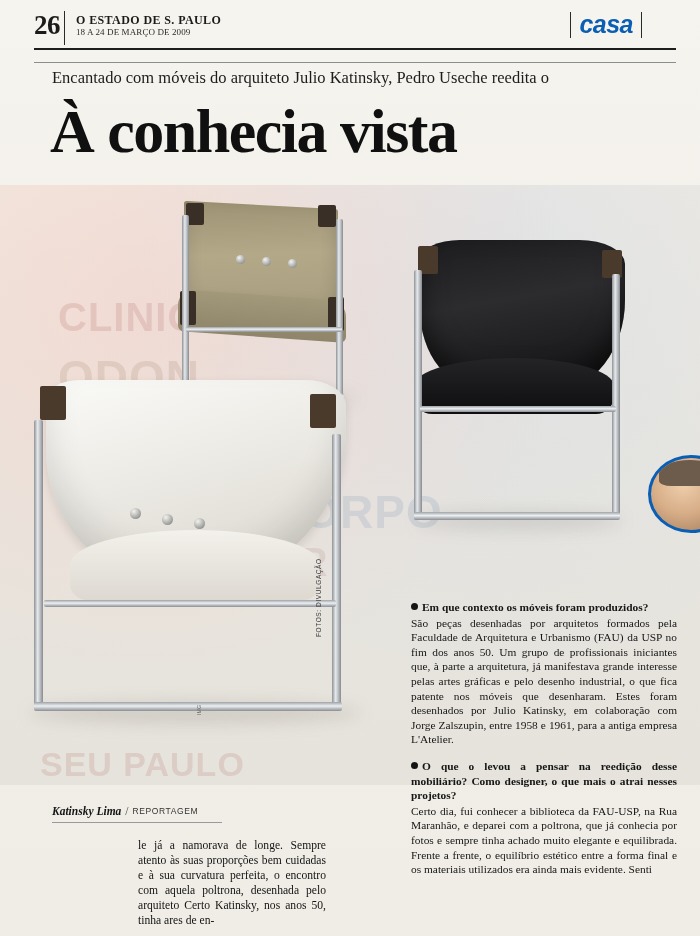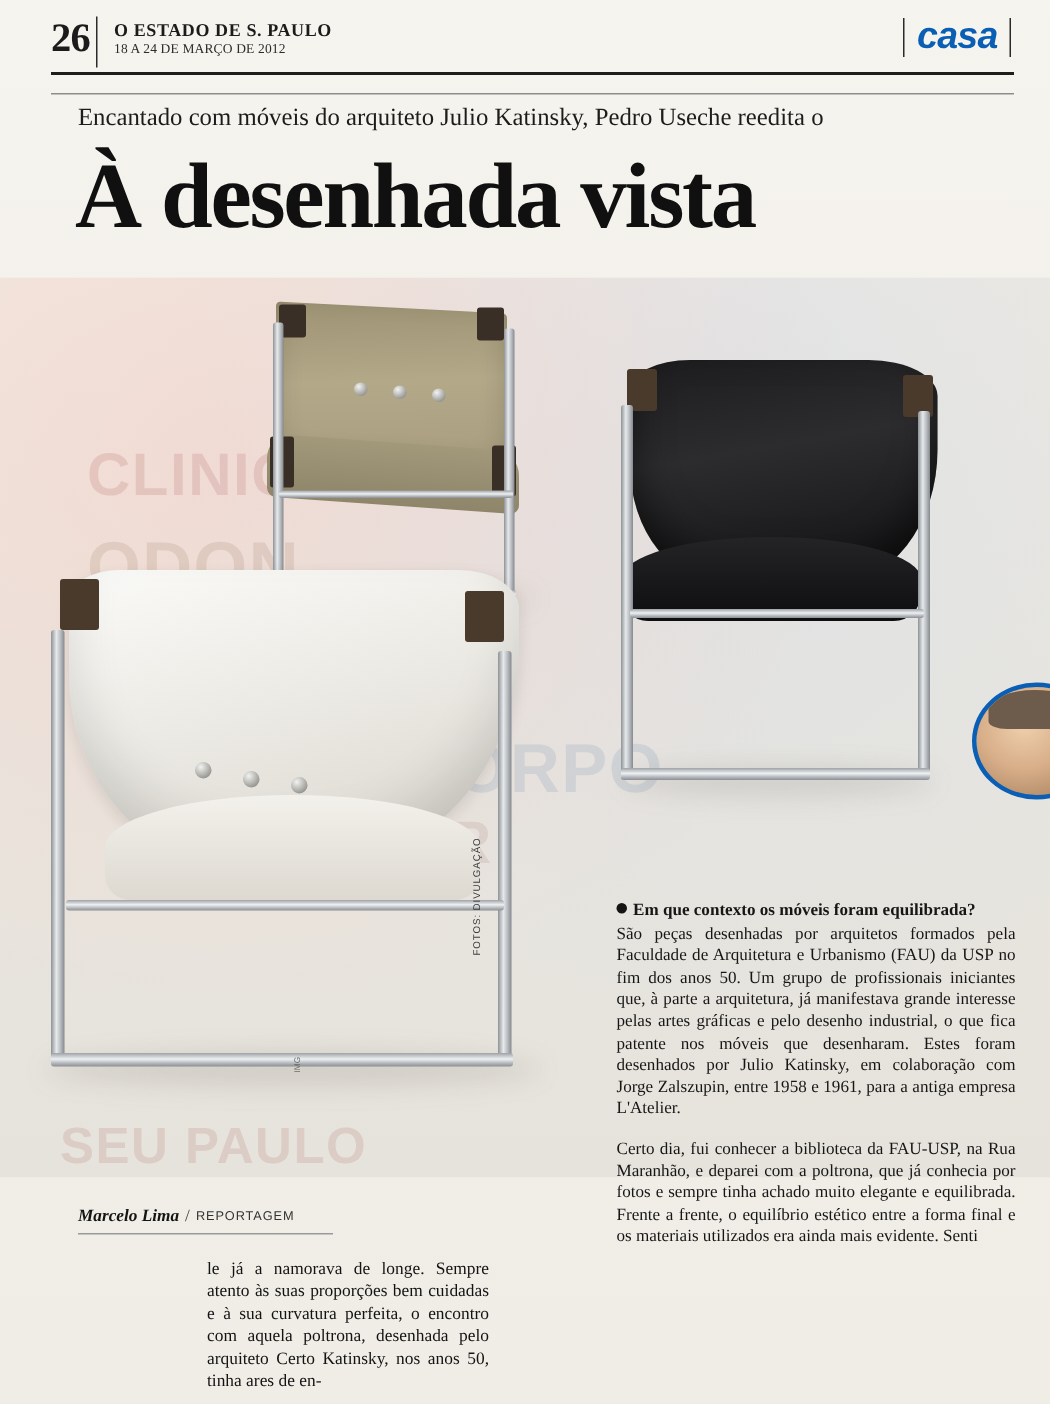--- a/index.html
+++ b/index.html
@@ -61,21 +61,21 @@
     position: absolute;
     left: 42px;
     top: 17px;
     font-family: "Liberation Serif", serif;
     font-size: 9px;
     letter-spacing: 0.1px;
     color: #2c2c2c;
   }
   .section-label {
     position: absolute;
-    right: 2px;
+    right: 34px;
     top: 0px;
     display: flex;
     align-items: center;
     gap: 8px;
   }
   .section-bar {
     width: 1px;
     height: 26px;
     background: #2a2a2a;
   }
@@ -373,33 +373,33 @@
 </style>
 </head>
 <body>
 
 <div class="page">
 
   <div class="masthead">
     <div class="page-number">26</div>
     <div class="masthead-rule"></div>
     <div class="masthead-title">O ESTADO DE S. PAULO</div>
-    <div class="masthead-date">18 A 24 DE MARÇO DE 2012</div>
+    <div class="masthead-date">18 A 24 DE MARÇO DE 2009</div>
     <div class="section-label">
       <span class="section-bar"></span>
       <span class="section-name">casa</span>
       <span class="section-bar"></span>
     </div>
   </div>
 
   <div class="rule-top"></div>
   <div class="rule-thin"></div>
 
   <div class="kicker">Encantado com móveis do arquiteto Julio Katinsky, Pedro Useche reedita o</div>
-  <div class="headline">À desenhada vista</div>
+  <div class="headline">À conhecia vista</div>
 
   <div class="photo">
     <div class="photo-bg"></div>
 
     <div class="ghost-text ghost-1">CLINICA</div>
     <div class="ghost-text ghost-2">ODON</div>
     <div class="ghost-text ghost-3">MEU CORPO</div>
     <div class="ghost-text ghost-4">DOUTOR</div>
     <div class="ghost-text ghost-5">SEU PAULO</div>
 
@@ -449,26 +449,27 @@
 
     <div class="photo-credit">FOTOS: DIVULGAÇÃO</div>
     <div class="photo-credit-2">IMG</div>
   </div>
 
   <div class="portrait">
     <div class="portrait-hair"></div>
   </div>
 
   <div class="interview">
-    <span class="q"><span class="bullet"></span><span>Em que contexto os móveis foram equilibrada?</span></span>
+    <span class="q"><span class="bullet"></span><span>Em que contexto os móveis foram produzidos?</span></span>
     <span class="a">São peças desenhadas por arquitetos formados pela Faculdade de Arquitetura e Urbanismo (FAU) da USP no fim dos anos 50. Um grupo de profissionais iniciantes que, à parte a arquitetura, já manifestava grande interesse pelas artes gráficas e pelo desenho industrial, o que fica patente nos móveis que desenharam. Estes foram desenhados por Julio Katinsky, em colaboração com Jorge Zalszupin, entre 1958 e 1961, para a antiga empresa L'Atelier.</span>
 
+    <span class="q"><span class="bullet"></span><span>O que o levou a pensar na reedição desse mobiliário? Como designer, o que mais o atrai nesses projetos?</span></span>
     <span class="a">Certo dia, fui conhecer a biblioteca da FAU-USP, na Rua Maranhão, e deparei com a poltrona, que já conhecia por fotos e sempre tinha achado muito elegante e equilibrada. Frente a frente, o equilíbrio estético entre a forma final e os materiais utilizados era ainda mais evidente. Senti</span>
   </div>
 
   <div class="byline">
-    <span class="byline-name">Marcelo Lima</span><span class="byline-sep">/</span><span class="byline-role">REPORTAGEM</span>
+    <span class="byline-name">Katinsky Lima</span><span class="byline-sep">/</span><span class="byline-role">REPORTAGEM</span>
   </div>
   <div class="byline-rule"></div>
 
   <div class="body-col">le já a namorava de longe. Sempre atento às suas proporções bem cuidadas e à sua curvatura perfeita, o encontro com aquela poltrona, desenhada pelo arquiteto Certo Katinsky, nos anos 50, tinha ares de en-</div>
 
 </div>
 
 </body></html>

